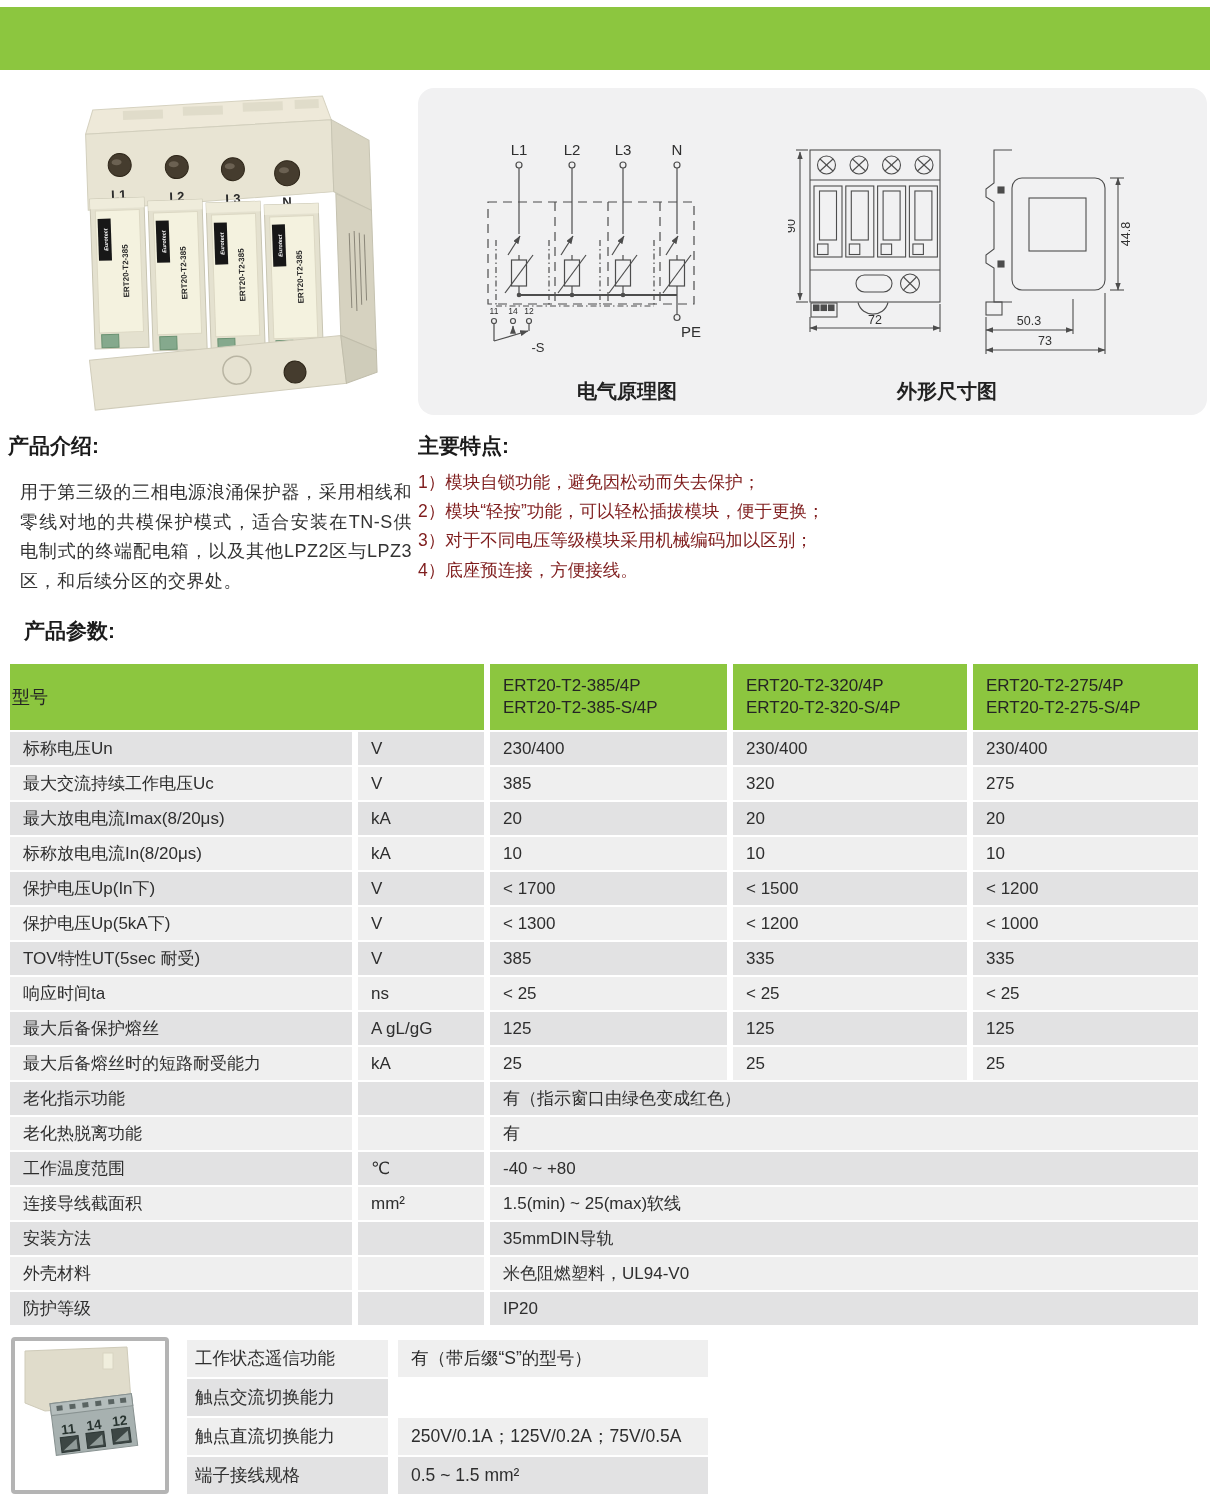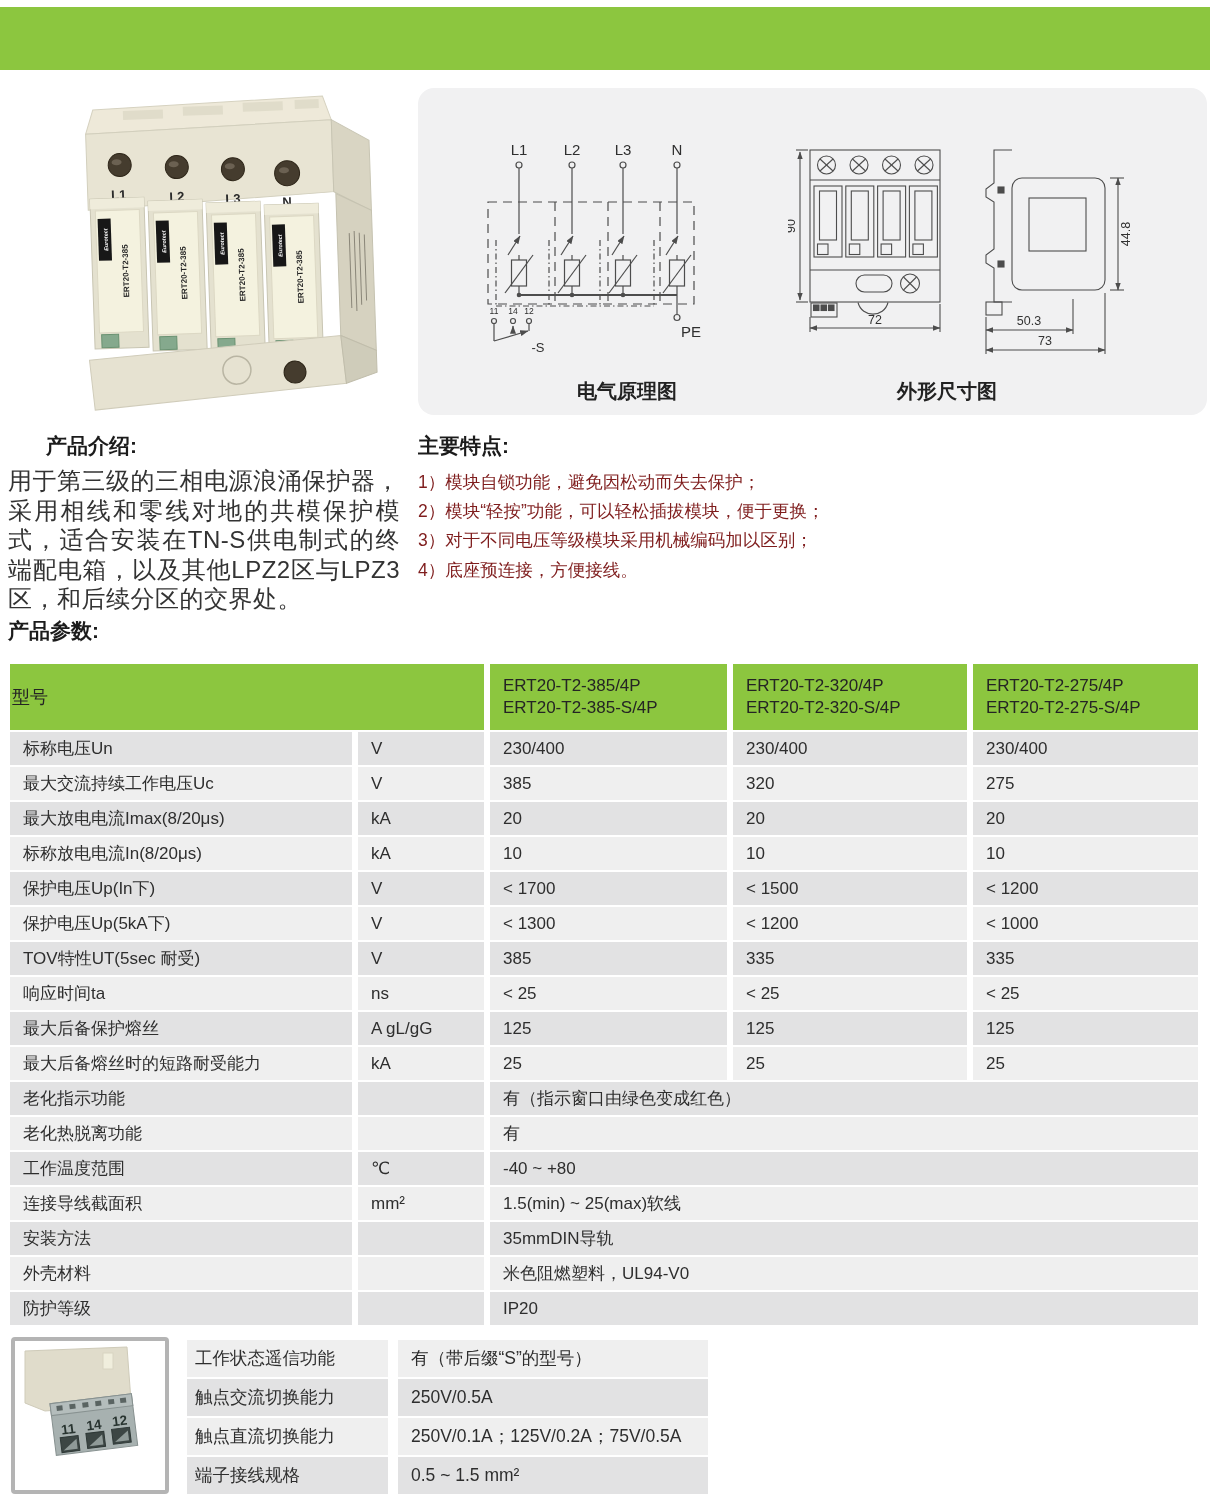--- a/index.html
+++ b/index.html
@@ -7,23 +7,23 @@
         font-family:"Liberation Sans","DejaVu Sans",sans-serif;color:#2e2e2e;}
   .banner{position:absolute;left:0;top:7px;width:1210px;height:63px;background:#8CC63F;}
   .photo-wrap{position:absolute;left:28px;top:88px;width:365px;height:345px;}
   .panel{position:absolute;left:418px;top:88px;width:789px;height:327px;background:#F1F1F2;border-radius:16px;}
   .panel svg{position:absolute;top:15px;}
   .svg-circuit{left:30px;}
   .svg-dims{left:370px;}
   .cap{position:absolute;top:290px;width:170px;text-align:center;font-size:20px;font-weight:bold;color:#222;}
   .cap1{left:124px;} .cap2{left:444px;}
   .sec-h{position:absolute;margin:0;font-size:21px;font-weight:bold;color:#1b1b1b;}
-  .h-intro{left:8px;top:432px;margin-left:38px;} .h-feat{left:418px;top:432px;} .h-params{left:8px;top:617px;}
-  .intro-body{position:absolute;left:8px;top:466px;width:392px;font-size:24px;line-height:29.5px;
-              letter-spacing:0.5px;text-align:justify;color:#333;margin:0;}
+  .h-intro{left:8px;top:432px;} .h-feat{left:418px;top:432px;} .h-params{left:24px;top:617px;}
+  .intro-body{position:absolute;left:8px;top:466px;width:392px;font-size:18px;line-height:29.5px;
+              letter-spacing:0.5px;text-align:justify;color:#333;margin:12px;}
   .features-list{position:absolute;left:418px;top:468px;font-size:17.5px;line-height:29.2px;color:#7f1d1d;}
   
   .ptable{position:absolute;left:10px;top:664px;width:1188px;}
   .thead{display:flex;gap:6px;height:66px;margin-bottom:2px;}
   .th{background:#8CC63F;box-sizing:border-box;color:#242424;}
   .th-model{width:474px;display:flex;align-items:center;padding-left:2px;font-size:18px;}
   .th-col{padding:11px 0 0 13px;font-size:17px;line-height:22px;}
   .th-c1{width:237px;} .th-c2{width:234px;} .th-c3{width:225px;}
   .trow{display:flex;gap:6px;height:33px;margin-bottom:2px;line-height:33px;font-size:17px;}
   .cell{box-sizing:border-box;padding-left:13px;overflow:hidden;white-space:nowrap;}
@@ -476,21 +476,20 @@
     </svg>
   </div>
 
   <div class="sig-table">
     <div class="sig-row">
       <div class="sig-label">工作状态遥信功能</div>
       <div class="sig-value">有（带后缀“S”的型号）</div>
     </div>
     <div class="sig-row">
       <div class="sig-label">触点交流切换能力</div>
-      <div class="sig-value">250V/0.5A</div>
     </div>
     <div class="sig-row">
       <div class="sig-label">触点直流切换能力</div>
       <div class="sig-value">250V/0.1A；125V/0.2A；75V/0.5A</div>
     </div>
     <div class="sig-row">
       <div class="sig-label">端子接线规格</div>
       <div class="sig-value">0.5 ~ 1.5 mm²</div>
     </div>
   </div>

